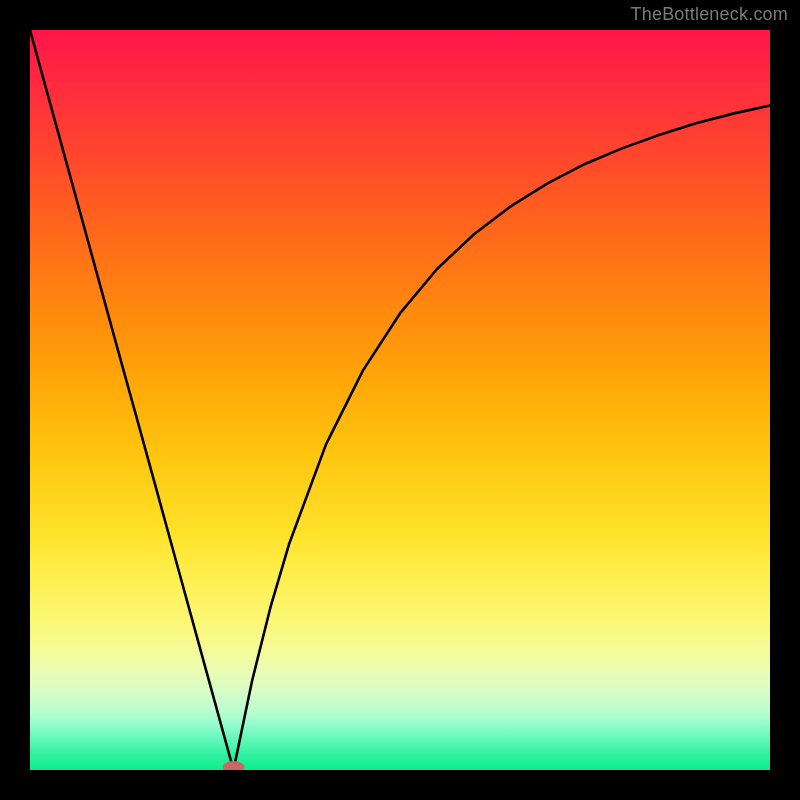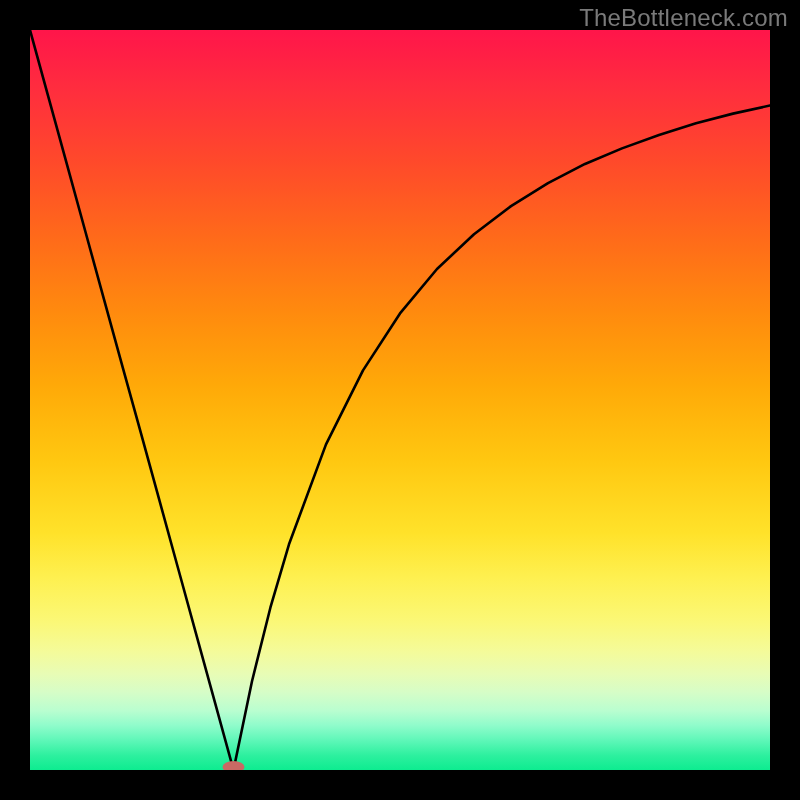--- a/index.html
+++ b/index.html
@@ -49,21 +49,21 @@
     left: 0;
     top: 0;
     width: 740px;
     height: 740px;
   }
   .watermark {
     position: absolute;
     top: 4px;
     right: 12px;
     color: #7a7a7a;
-    font-size: 24px;
+    font-size: 18px;
     font-weight: 400;
     letter-spacing: 0.2px;
     user-select: none;
   }
 </style>
 </head>
 <body>
 
 <div class="frame">
   <div class="watermark">TheBottleneck.com</div>

